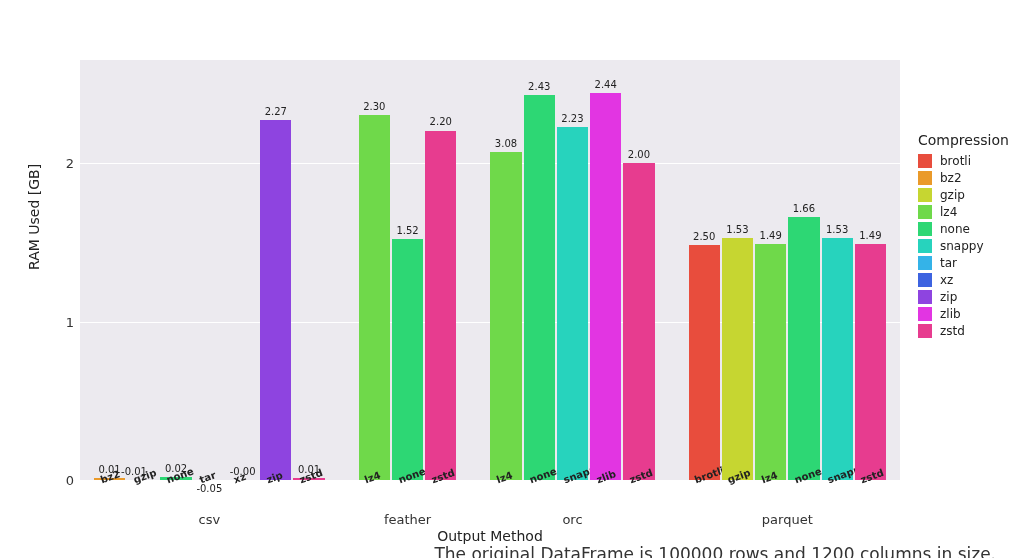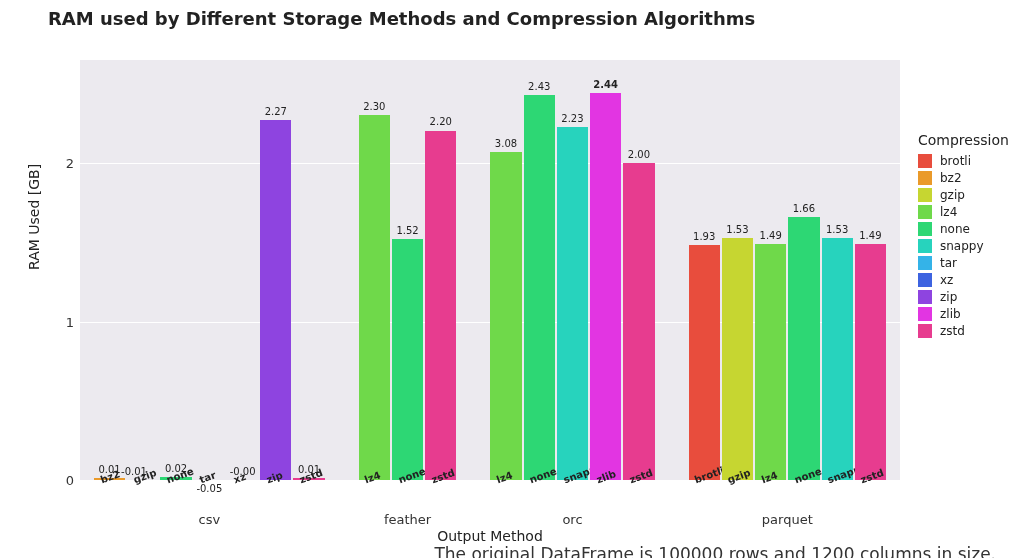--- a/index.html
+++ b/index.html
@@ -21,21 +21,20 @@
   
   .legend{position:absolute;left:918px;top:132px;font-size:12px;}
   .legend-title{font-size:14px;margin-bottom:6px;}
   .legend-row{display:flex;align-items:center;margin:3px 0;}
   .legend-sw{width:14px;height:14px;margin-right:8px;}
 </style>
 </head>
 <body>
 <div class="figure">
 
-  <div class="title">RAM used by Different Storage Methods and Compression Algorithms</div>
 
   <div class="yaxis-title">RAM Used [GB]</div>
 
   <div class="plot" id="plot">
       <div class="hgrid" style="top: 420px;"></div>
       <div class="ylabel" style="top: 420px;">0</div>
       <div class="hgrid" style="top: 261.509px;"></div>
       <div class="ylabel" style="top: 261.509px;">1</div>
       <div class="hgrid" style="top: 103.019px;"></div>
       <div class="ylabel" style="top: 103.019px;">2</div>
@@ -74,28 +73,28 @@
       <div class="bar" style="left: 410.381px; width: 31.2381px; height: 328.075px; background: rgb(111, 217, 74);"></div>
       <div class="bar-label" style="left: 426px; top: 77.9245px;">3.08</div>
       <div class="bar-catlabel" style="left: 415.067px;">lz4</div>
       <div class="bar" style="left: 443.619px; width: 31.2381px; height: 385.132px; background: rgb(45, 215, 116);"></div>
       <div class="bar-label" style="left: 459.238px; top: 20.8679px;">2.43</div>
       <div class="bar-catlabel" style="left: 448.305px;">none</div>
       <div class="bar" style="left: 476.857px; width: 31.2381px; height: 353.434px; background: rgb(39, 211, 189);"></div>
       <div class="bar-label" style="left: 492.476px; top: 52.566px;">2.23</div>
       <div class="bar-catlabel" style="left: 481.543px;">snappy</div>
       <div class="bar" style="left: 510.095px; width: 31.2381px; height: 386.717px; background: rgb(226, 53, 226);"></div>
-      <div class="bar-label" style="left: 525.714px; top: 19.283px; font-weight: bold;">2.44</div>
+      <div class="bar-label" style="left: 525.714px; top: 19.283px;">2.44</div>
       <div class="bar-catlabel" style="left: 514.781px;">zlib</div>
       <div class="bar" style="left: 543.333px; width: 31.2381px; height: 316.981px; background: rgb(231, 60, 143);"></div>
       <div class="bar-label" style="left: 558.952px; top: 89.0189px;">2.00</div>
       <div class="bar-catlabel" style="left: 548.019px;">zstd</div>
       <div class="group-label" style="left: 492.476px;">orc</div>
       <div class="bar" style="left: 608.571px; width: 31.2381px; height: 234.566px; background: rgb(232, 77, 61);"></div>
-      <div class="bar-label" style="left: 624.19px; top: 171.434px;">1.93</div>
+      <div class="bar-label" style="left: 624.19px; top: 171.434px;">2.50</div>
       <div class="bar-catlabel" style="left: 613.257px;">brotli</div>
       <div class="bar" style="left: 641.81px; width: 31.2381px; height: 242.491px; background: rgb(198, 214, 49);"></div>
       <div class="bar-label" style="left: 657.429px; top: 163.509px;">1.53</div>
       <div class="bar-catlabel" style="left: 646.495px;">gzip</div>
       <div class="bar" style="left: 675.048px; width: 31.2381px; height: 236.151px; background: rgb(111, 217, 74);"></div>
       <div class="bar-label" style="left: 690.667px; top: 169.849px;">1.49</div>
       <div class="bar-catlabel" style="left: 679.733px;">lz4</div>
       <div class="bar" style="left: 708.286px; width: 31.2381px; height: 263.094px; background: rgb(45, 215, 116);"></div>
       <div class="bar-label" style="left: 723.905px; top: 142.906px;">1.66</div>
       <div class="bar-catlabel" style="left: 712.971px;">none</div>

